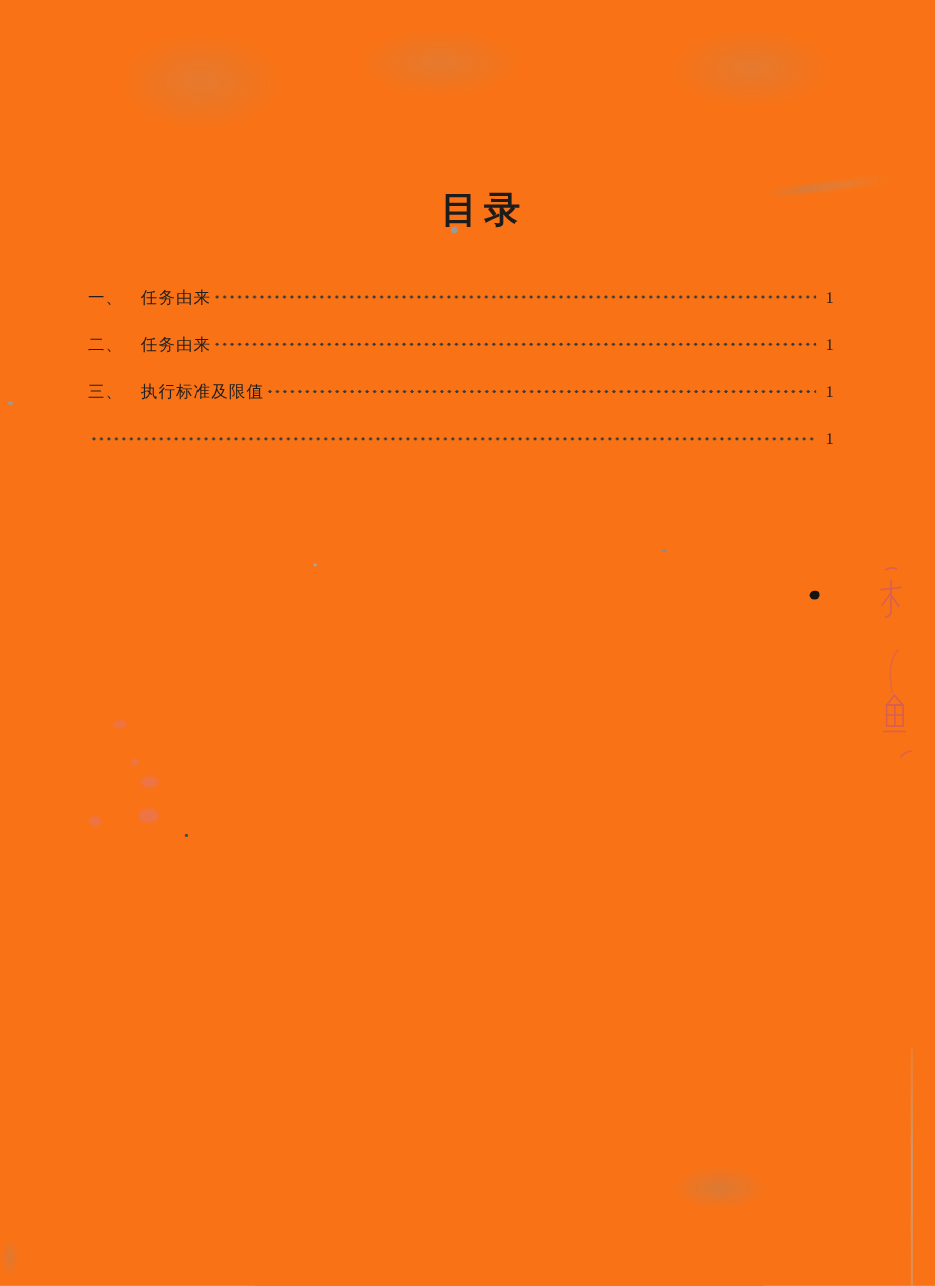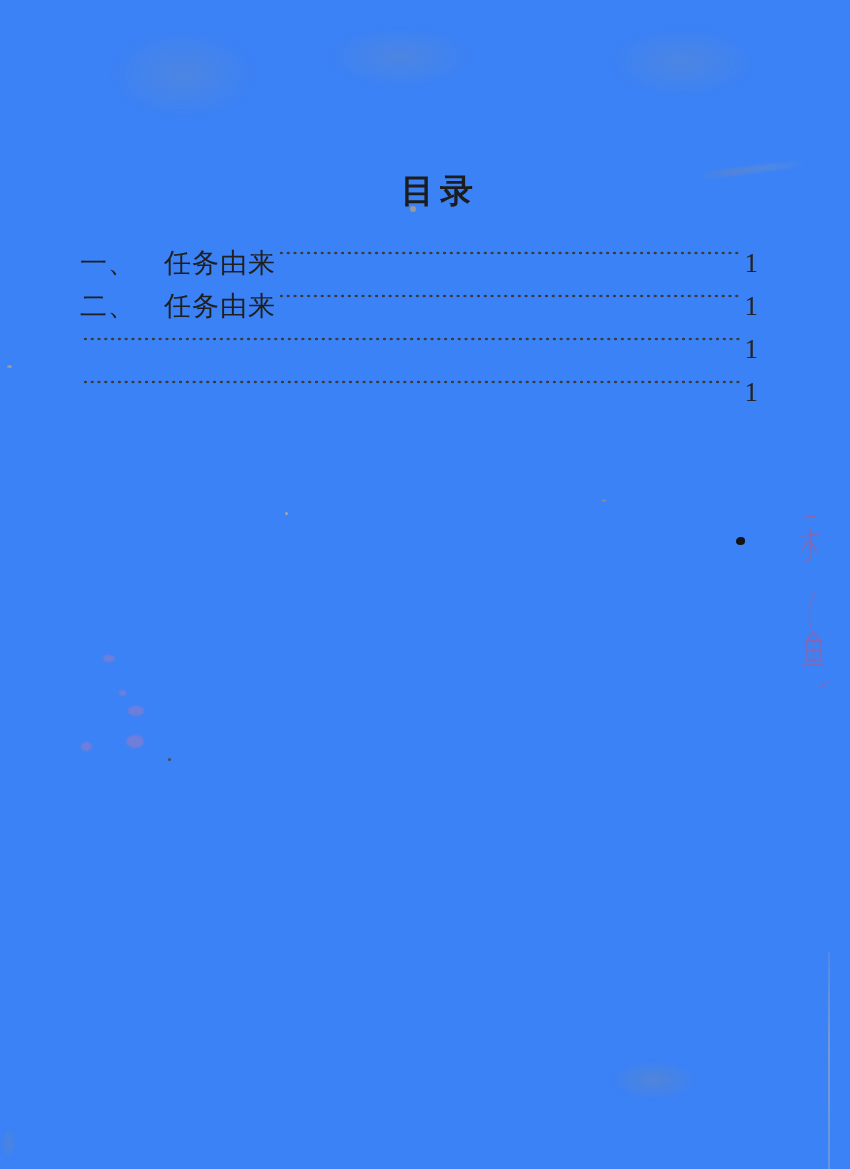--- a/index.html
+++ b/index.html
@@ -9,21 +9,21 @@
   body {
     width: 850px;
     height: 1169px;
     background: #ffffff;
     font-family: "Liberation Serif", "DejaVu Serif", serif;
   }
   .page {
     position: relative;
     width: 850px;
     height: 1169px;
-    background: #3b82f6;
+    background: #f97316;
     overflow: hidden;
     color: #1f1f1f;
   }
 
   
   .doc-title {
     position: absolute;
     left: 401px;
     top: 169px;
     margin: 0;
@@ -36,23 +36,23 @@
 
   
   .toc {
     position: absolute;
     left: 80px;
     right: 92px;
     top: 250px;
   }
   .toc-row {
     display: flex;
-    align-items: flex-start;
+    align-items: center;
     height: 43px;
-    font-size: 27px;
+    font-size: 15px;
     line-height: 1;
   }
   .toc-label {
     white-space: nowrap;
     color: #1f1f1f;
     letter-spacing: 1px;
   }
   .leader {
     flex: 1;
     height: 6px;
@@ -137,20 +137,21 @@
       <span class="toc-label">一、　任务由来</span>
       <span class="leader"></span>
       <span class="toc-page">1</span>
     </div>
     <div class="toc-row">
       <span class="toc-label">二、　任务由来</span>
       <span class="leader"></span>
       <span class="toc-page">1</span>
     </div>
     <div class="toc-row">
+      <span class="toc-label">三、　执行标准及限值</span>
       <span class="leader"></span>
       <span class="toc-page">1</span>
     </div>
     <div class="toc-row">
       <span class="leader"></span>
       <span class="toc-page">1</span>
     </div>
   </div>
 
   <div class="artifact smudge smudge-top-1"></div>

